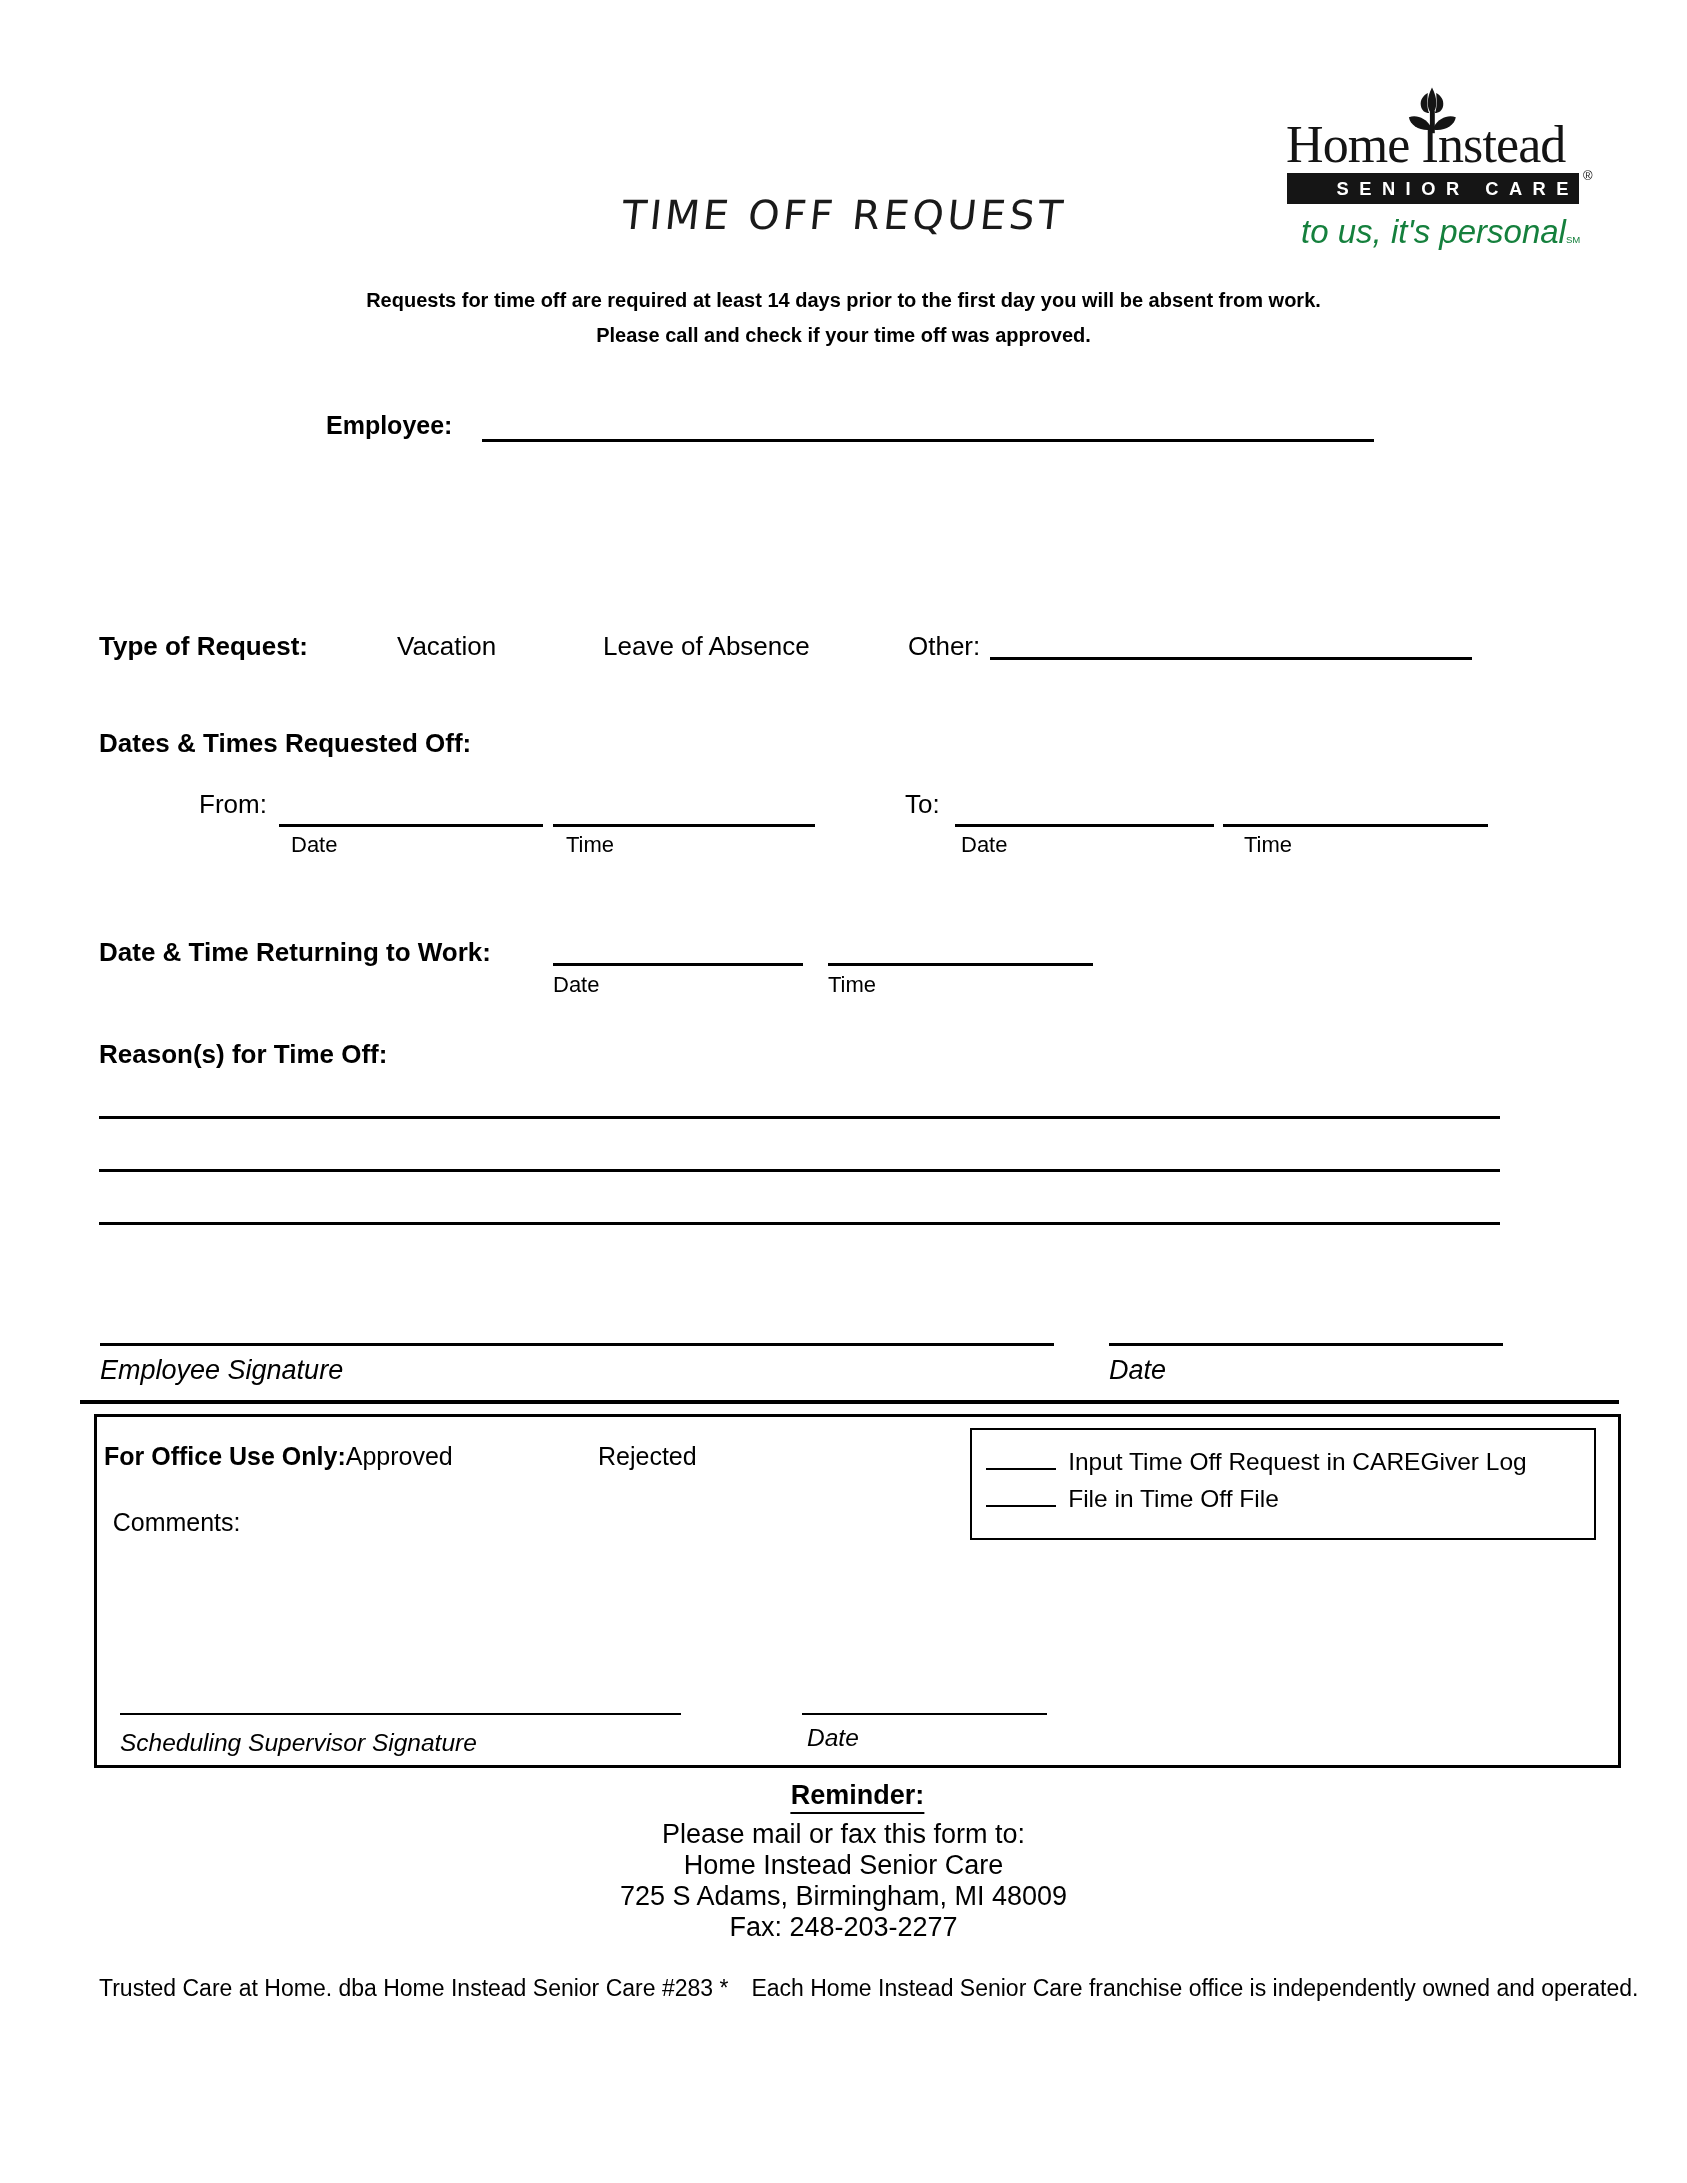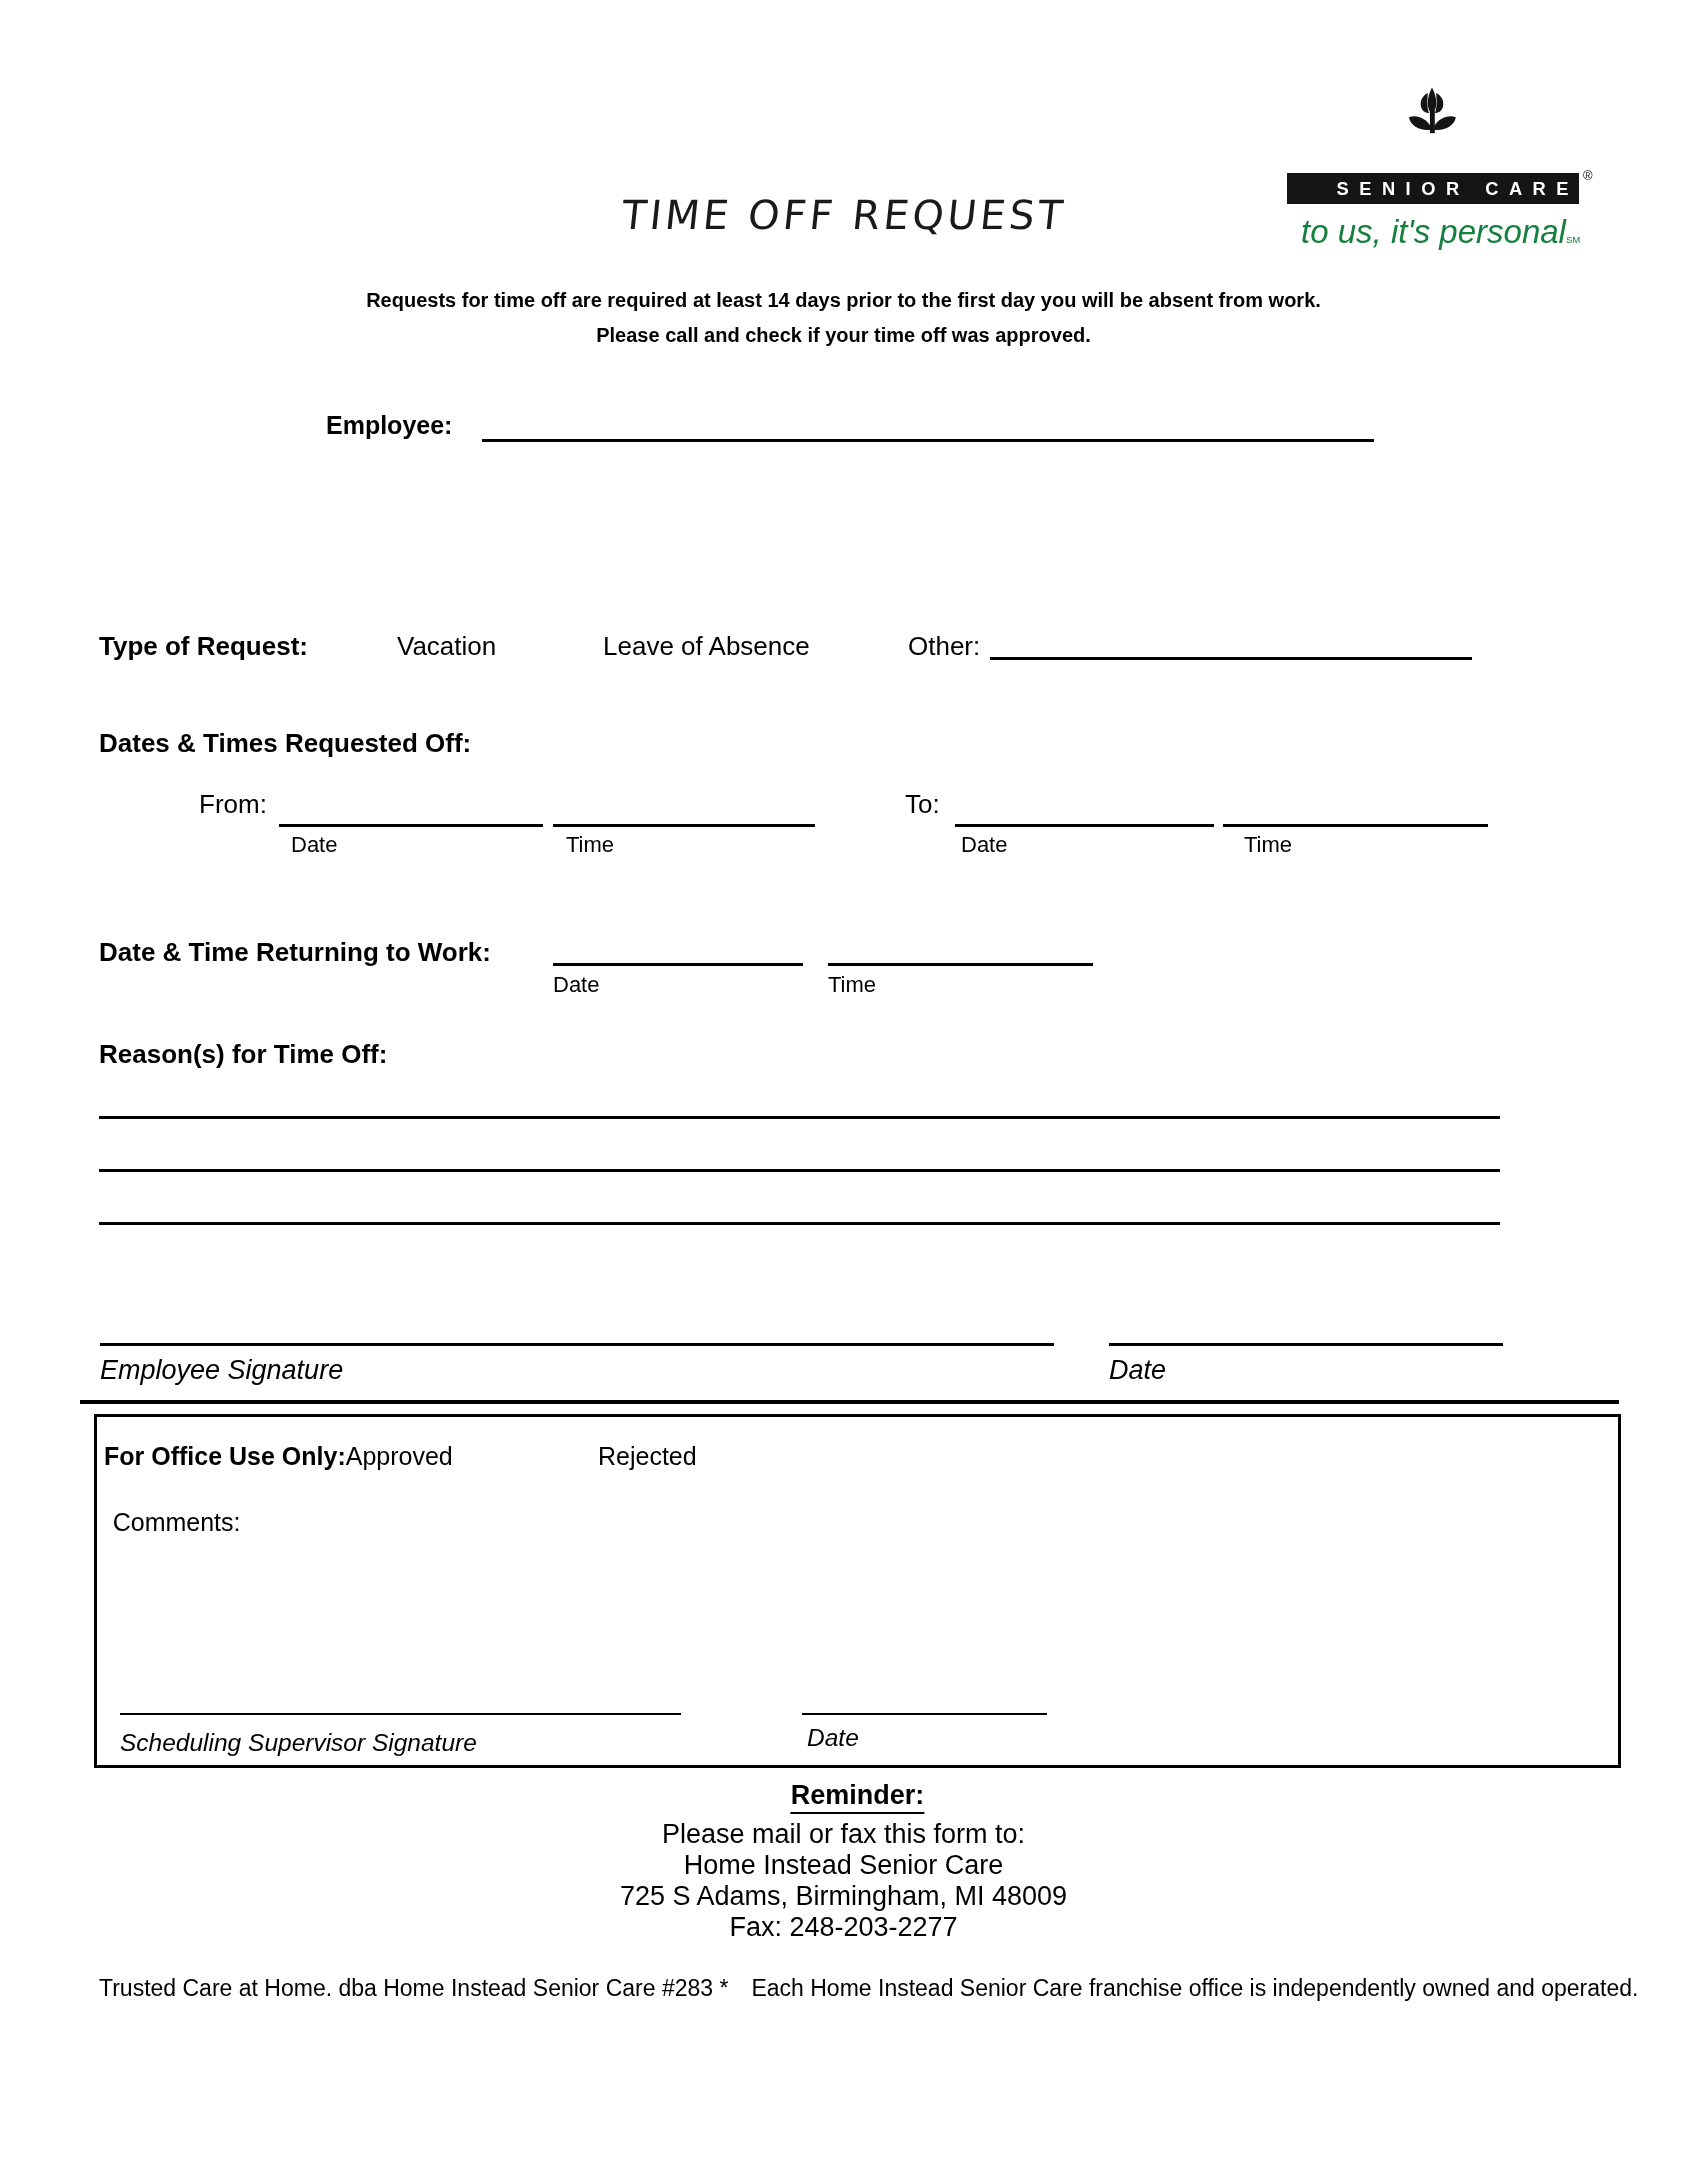--- a/index.html
+++ b/index.html
@@ -44,20 +44,23 @@
   .rem-line { font-size:27px; line-height:31px; }
 
   .footer { position:absolute; left:99px; top:1975px; font-size:23px; white-space:nowrap; }
   .footer .gap { margin-left:23px;text-align:center; }
 </style>
 </head>
 <body>
 
 <div class="page">
 
+  <div class="abs" style="left:1286px; top:115px;">
+    <div class="logo-word">Home Instead</div>
+  </div>
   <svg class="abs" style="left:1397px; top:86px;" width="70" height="68" viewBox="0 0 100 98" preserveAspectRatio="none">
     <g fill="#141414">
       <path d="M50 2 C46 10 44 16 44 24 C44 34 47 38 50 38 C53 38 56 34 56 24 C56 16 54 10 50 2 Z"></path>
       <path d="M44 10 C37 14 33 20 34 28 C35 35 40 39 46 39 C43 33 43 24 44 10 Z"></path>
       <path d="M56 10 C63 14 67 20 66 28 C65 35 60 39 54 39 C57 33 57 24 56 10 Z"></path>
       <rect x="47" y="36" width="7" height="32"></rect>
       <path d="M48 58 C41 47 29 41 17 45 C19 57 33 65 48 63 Z"></path>
       <path d="M53 58 C60 47 72 41 84 45 C82 57 68 65 53 63 Z"></path>
     </g>
   </svg>
@@ -114,20 +117,28 @@
   <div class="abs i t31" style="left:1109px; top:1355px;">Date</div>
 
   <div class="fline fline5" style="left:80px; top:1400px; width:1539px;"></div>
 
   <div class="office-box">
     <div class="abs" style="left:7px; top:24.5px; white-space:nowrap;text-align:center;">
       <span class="b t29">For Office Use Only:</span><span class="t29">Approved</span>
     </div>
     <div class="abs t29" style="left:501px; top:24.5px;">Rejected</div>
 
+    <div class="chk-box">
+      <div class="chk-row" style="top:15.7px;">
+        <span class="chk-blank"></span><span class="t28">Input Time Off Request in CAREGiver Log</span>
+      </div>
+      <div class="chk-row" style="top:52px;">
+        <span class="chk-blank"></span><span class="t28">File in Time Off File</span>
+      </div>
+    </div>
 
     <div class="abs t29" style="left:15.7px; top:91px;">Comments:</div>
 
     <div class="fline fline3" style="left:23px; top:296px; width:561px;"></div>
     <div class="fline fline3" style="left:705px; top:296px; width:245px;"></div>
     <div class="abs i t28" style="left:23px; top:312px;">Scheduling Supervisor Signature</div>
     <div class="abs i t28" style="left:710px; top:307px;">Date</div>
   </div>
 
   <div class="reminder">

